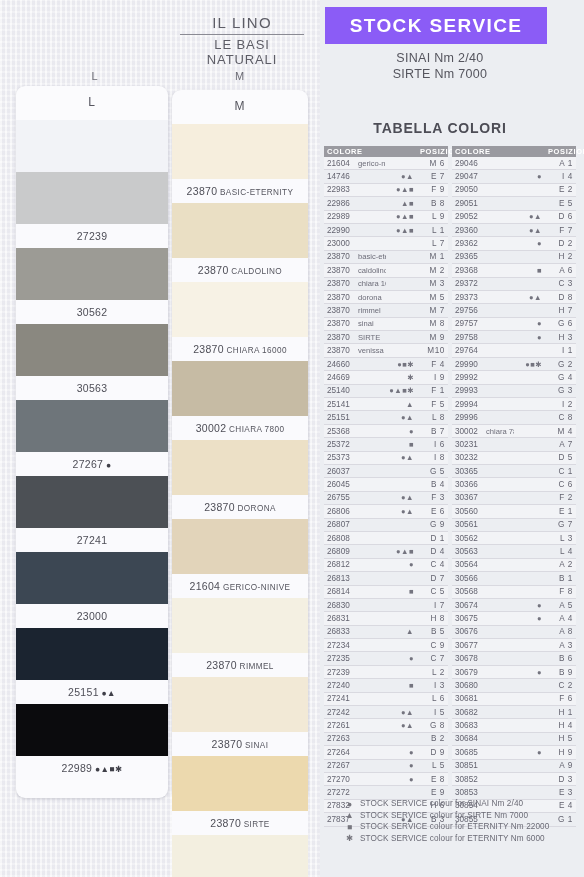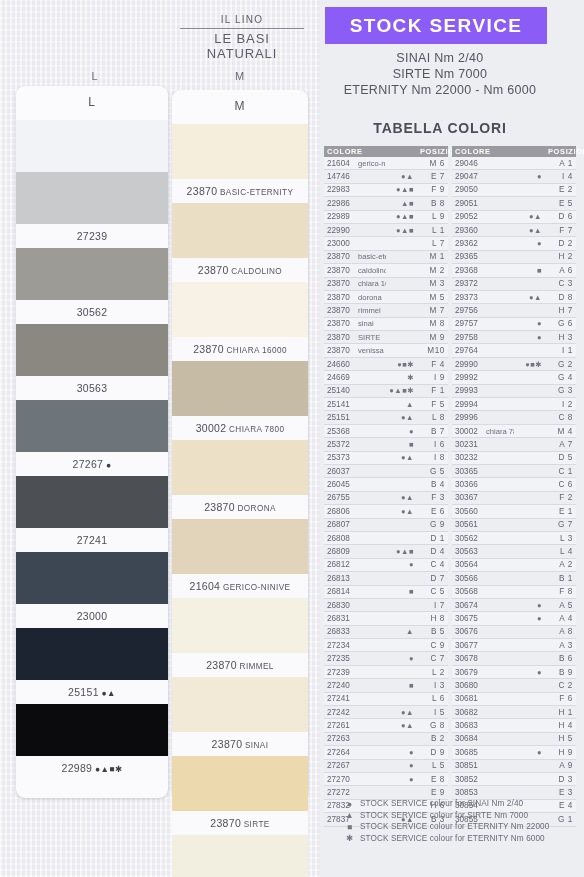--- a/index.html
+++ b/index.html
@@ -20,21 +20,21 @@
   }
   .right-bg{
     position:absolute;left:320px;top:0;width:264px;height:877px;
     background:#eceef2;z-index:0;
   }
 
   
   .left{position:absolute;left:0;top:0;width:320px;height:877px;z-index:2;}
 
   .brand{position:absolute;left:178px;top:14px;width:128px;text-align:center;}
-  .brand .b1{font-size:10px;letter-spacing:1.2px;color:#5d5d66;font-weight:400;}
+  .brand .b1{font-size:15px;letter-spacing:1.2px;color:#5d5d66;font-weight:400;}
   .brand .rule{height:1px;background:#8a8a93;margin:3px 2px 2px 2px;}
   .brand .b2{font-size:13px;letter-spacing:.9px;color:#5d5d66;}
 
   .colhead{position:absolute;font-size:11px;color:#6b6b74;letter-spacing:1px;}
   .colhead.l{left:60px;top:70px;width:70px;text-align:center;}
   .colhead.m{left:205px;top:70px;width:70px;text-align:center;}
 
   .card{
     position:absolute;background:#fbfbfd;border-radius:9px;
     box-shadow:0 1px 3px rgba(90,90,110,.28);
@@ -210,21 +210,20 @@
 
 <div class="right">
 
   <div class="ss-bar">
     <span>STOCK SERVICE</span>
   </div>
 
   <div class="subt" id="subtitles">
       <div>SINAI Nm 2/40</div>
       <div>SIRTE Nm 7000</div>
-      <div>ETERNITY Nm 22000 - Nm 6000</div>
     </div>
 
   <div class="tabtitle">TABELLA COLORI</div>
 
   <div class="tables">
     <div class="tcol">
       <table>
         <thead>
           <tr>
             <th colspan="3">COLORE</th>

